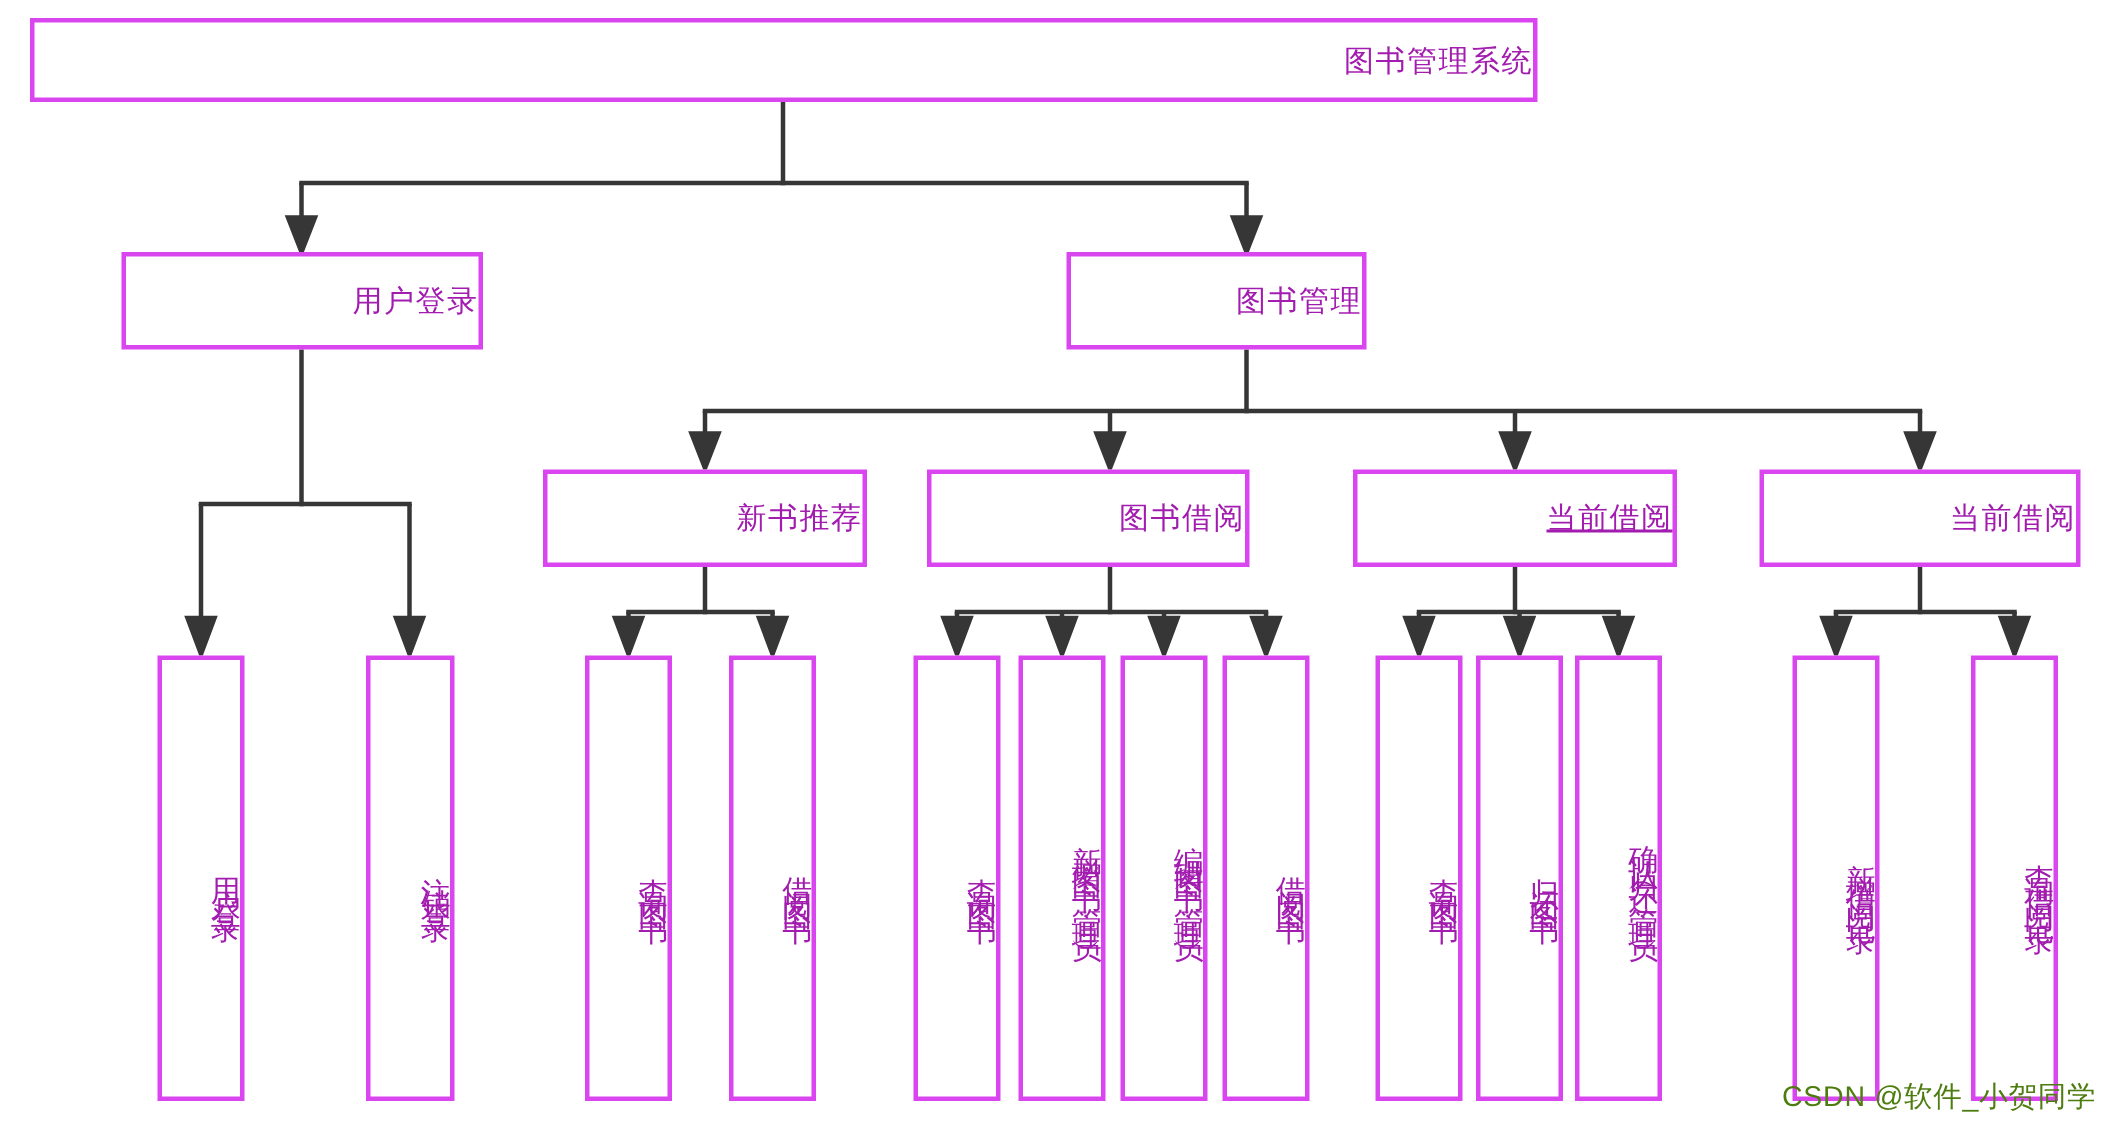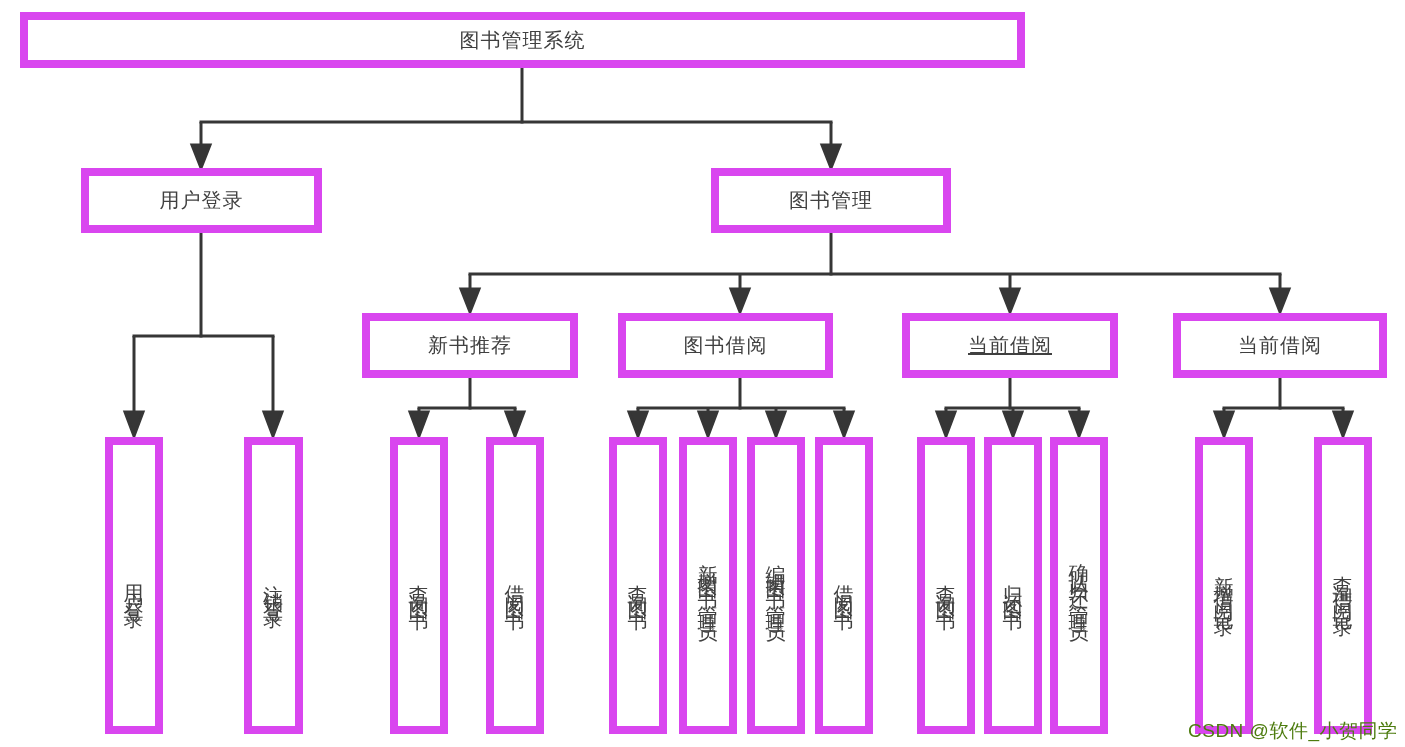--- a/index.html
+++ b/index.html
@@ -8,25 +8,25 @@
     width:1405px; height:747px;
     background:#ffffff;
     font-family:"Liberation Sans","DejaVu Sans",sans-serif;
     overflow:hidden;
   }
   #wires { position:absolute; left:0; top:0; z-index:1; }
   .hbox, .vbox {
     position:absolute;
     box-sizing:border-box;
     background:#ffffff;
-    border:8px solid #d946ef;
+    border:3px solid #d946ef;
     display:flex;
     align-items:center;
-    justify-content:center;
-    color:#404040;
+    justify-content:flex-end;
+    color:#a21caf;
     z-index:2;
   }
   .hbox { font-size:20px; letter-spacing:1px; }
   .vbox span {
     writing-mode:vertical-rl;
     text-orientation:mixed;
     font-size:20px;
     letter-spacing:0.42em;
     line-height:1;
   }
@@ -122,21 +122,21 @@
     </g>
   </svg>
 
   <div class="hbox" style="left:20px; top:12px; width:1005px; height:56px;">
     <span>图书管理系统</span>
   </div>
 
   <div class="hbox" style="left:81px; top:168px; width:241px; height:65px;">
     <span>用户登录</span>
   </div>
-  <div class="hbox" style="left:711px; top:168px; width:240px; height:65px;">
+  <div class="hbox" style="left:711px; top:168px; width:200px; height:65px;">
     <span>图书管理</span>
   </div>
 
   <div class="hbox" style="left:362px; top:313px; width:216px; height:65px;">
     <span>新书推荐</span>
   </div>
   <div class="hbox" style="left:618px; top:313px; width:215px; height:65px;">
     <span>图书借阅</span>
   </div>
   <div class="hbox" style="left:902px; top:313px; width:216px; height:65px;text-decoration:underline;">

